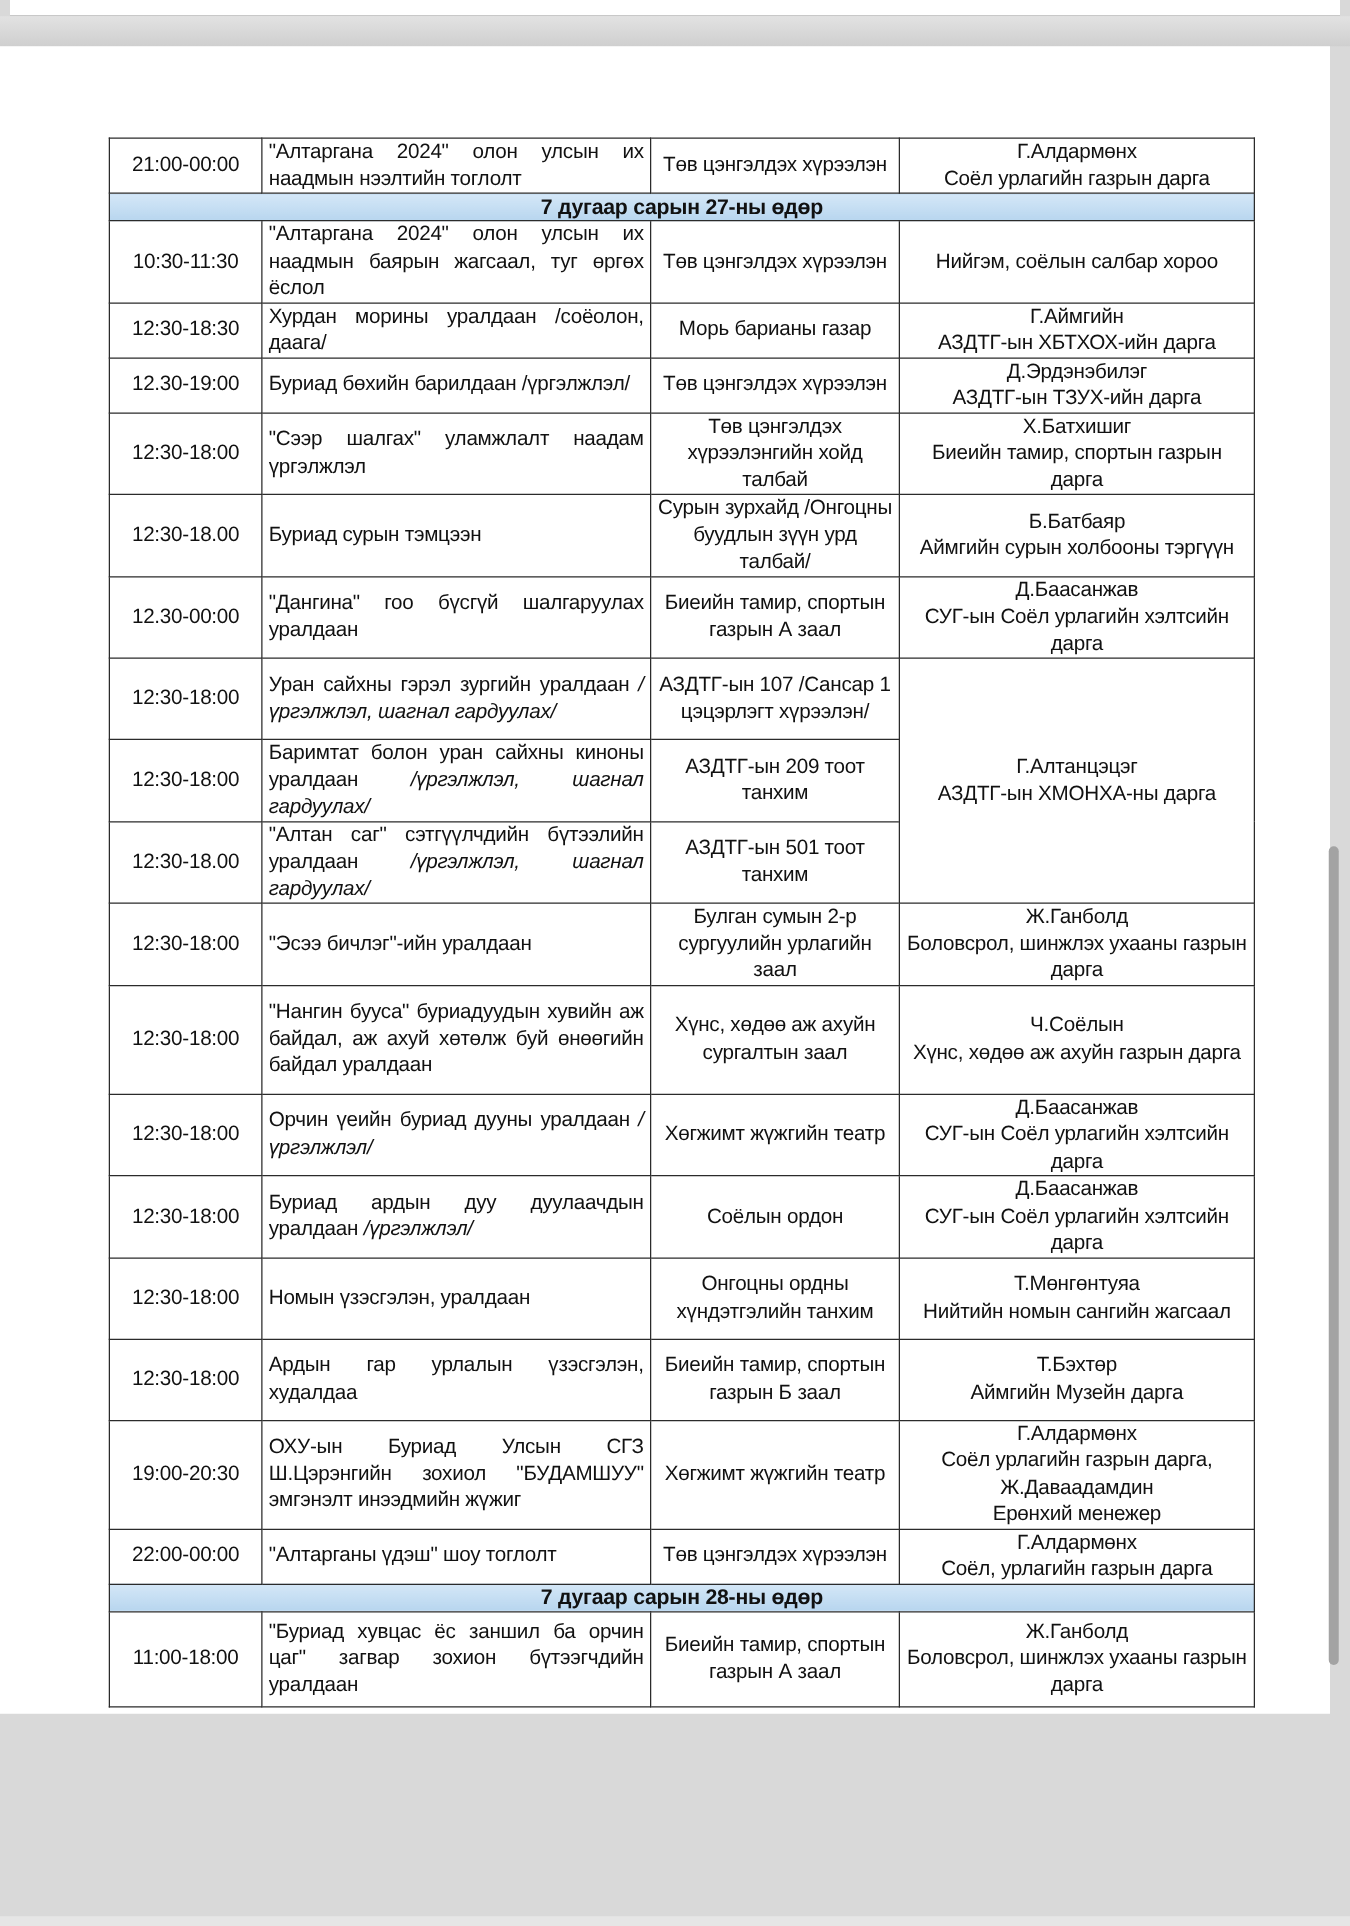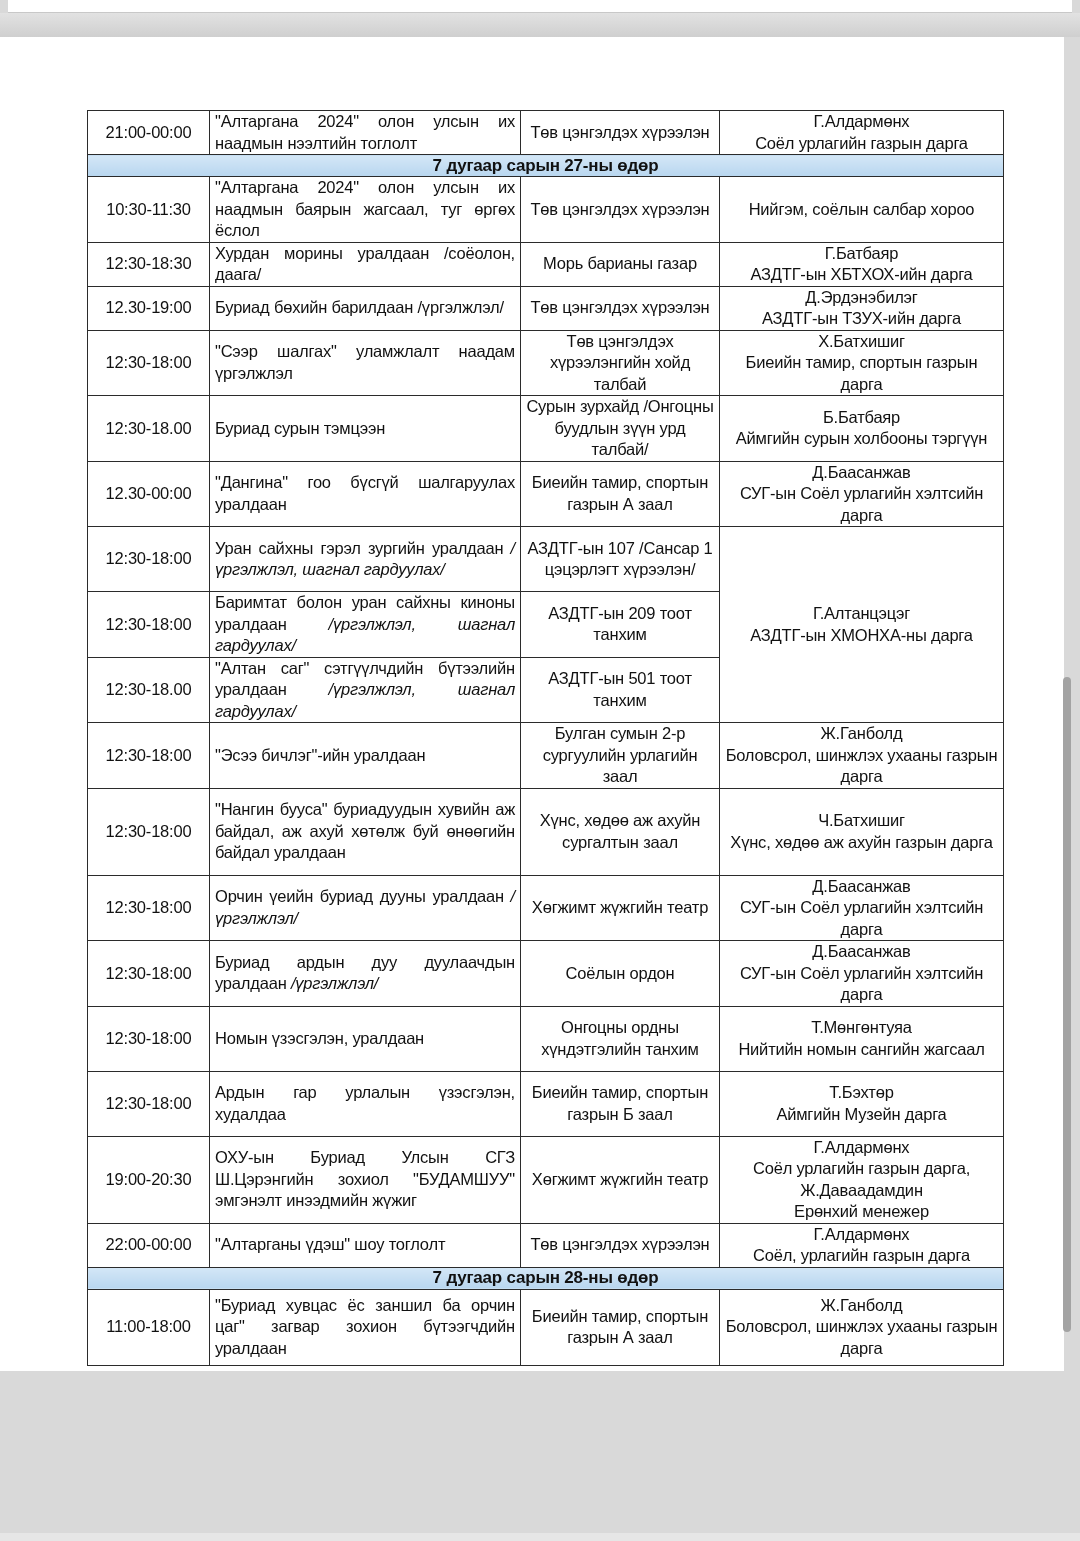--- a/index.html
+++ b/index.html
@@ -93,21 +93,21 @@
         <td class="resp">
           <div>Нийгэм, соёлын салбар хороо</div>
         </td>
       </tr>
 
       <tr style="height:44px">
         <td class="time">12:30-18:30</td>
         <td class="event">Хурдан морины уралдаан /соёолон, даага/</td>
         <td class="venue">Морь барианы газар</td>
         <td class="resp">
-          <div>Г.Батбаяр</div>
+          <div>Г.Аймгийн</div>
           <div>АЗДТГ-ын ХБТХОХ-ийн дарга</div>
         </td>
       </tr>
 
       <tr style="height:44px">
         <td class="time">12.30-19:00</td>
         <td class="event">Буриад бөхийн барилдаан /үргэлжлэл/</td>
         <td class="venue">Төв цэнгэлдэх хүрээлэн</td>
         <td class="resp">
           <div>Д.Эрдэнэбилэг</div>
@@ -175,21 +175,21 @@
           <div>Ж.Ганболд</div>
           <div>Боловсрол, шинжлэх ухааны газрын дарга</div>
         </td>
       </tr>
 
       <tr style="height:87px">
         <td class="time">12:30-18:00</td>
         <td class="event">"Нангин бууса" буриадуудын хувийн аж байдал, аж ахуй хөтөлж буй өнөөгийн байдал уралдаан</td>
         <td class="venue">Хүнс, хөдөө аж ахуйн сургалтын заал</td>
         <td class="resp">
-          <div>Ч.Батхишиг</div>
+          <div>Ч.Соёлын</div>
           <div>Хүнс, хөдөө аж ахуйн газрын дарга</div>
         </td>
       </tr>
 
       <tr style="height:65px">
         <td class="time">12:30-18:00</td>
         <td class="event"><span>Орчин үеийн буриад дууны уралдаан</span> <span class="it">/үргэлжлэл/</span></td>
         <td class="venue">Хөгжимт жүжгийн театр</td>
         <td class="resp">
           <div>Д.Баасанжав</div>

